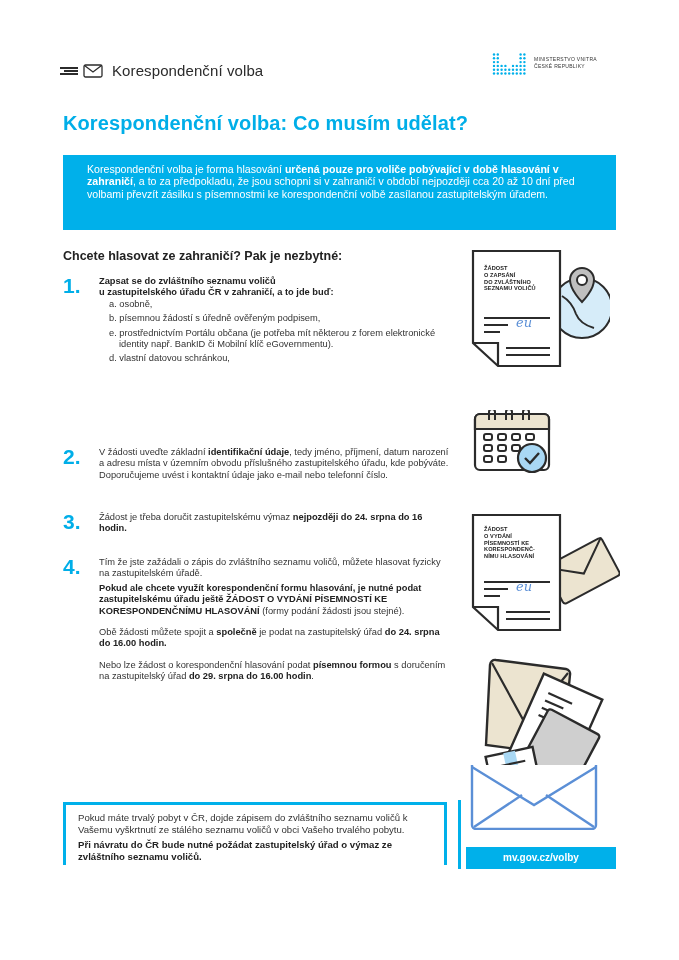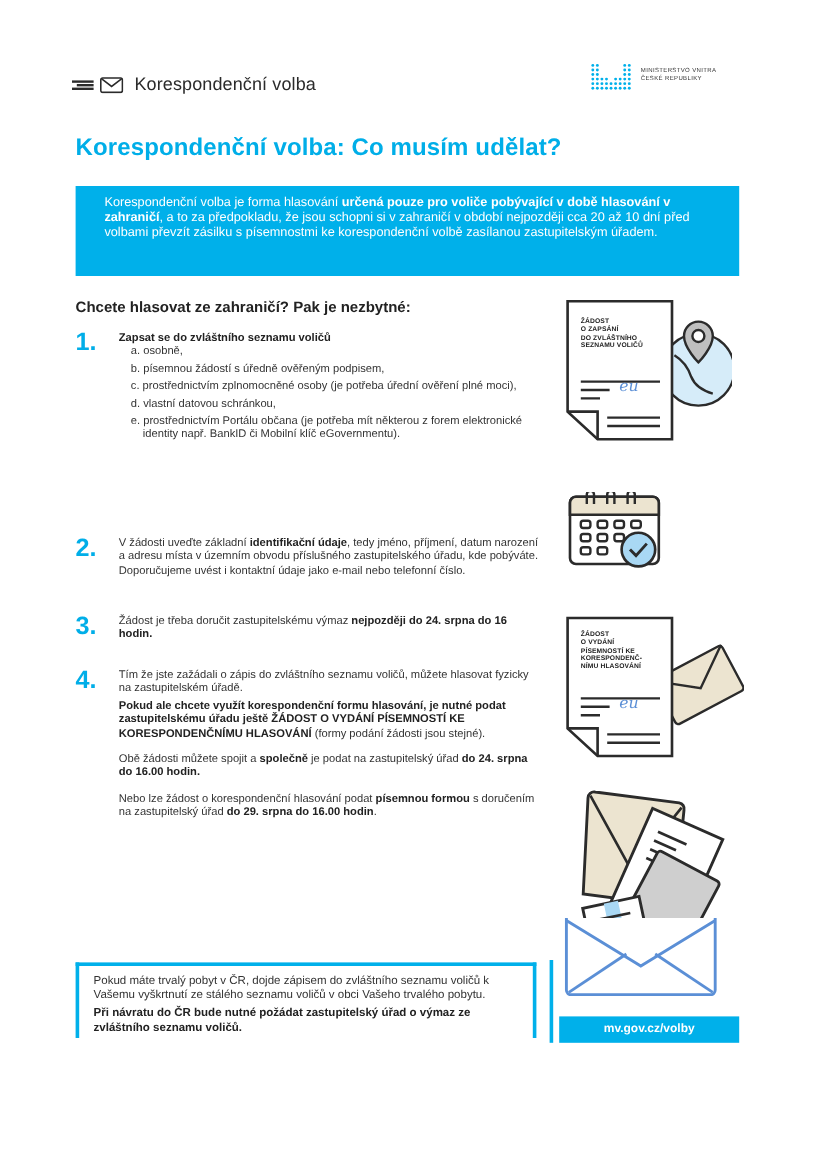--- a/index.html
+++ b/index.html
@@ -113,26 +113,26 @@
   <div class="intro">
     <span>Korespondenční volba je forma hlasování </span><b>určená pouze pro voliče pobývající v době hlasování v zahraničí</b><span>, a to za předpokladu, že jsou schopni si v zahraničí v období nejpozději cca 20 až 10 dní před volbami převzít zásilku s písemnostmi ke korespondenční volbě zasílanou zastupitelským úřadem.</span>
   </div>
 
   <h2 class="sub">Chcete hlasovat ze zahraničí? Pak je nezbytné:</h2>
 
   <div class="step" style="top:276px;">
     <div class="num">1.</div>
     <div class="body" style="top:0;">
       <p><b>Zapsat se do zvláštního seznamu voličů</b></p>
+      <p><b>u zastupitelského úřadu ČR v zahraničí, a to jde buď:</b></p>
       <div class="sublist">
         <div class="li">a. osobně,</div>
         <div class="li">b. písemnou žádostí s úředně ověřeným podpisem,</div>
-        <div class="li">c. prostřednictvím zplnomocněné osoby (je potřeba úřední ověření plné moci),</div>
+        <div class="li">e. prostřednictvím Portálu občana (je potřeba mít některou z forem elektronické identity např. BankID či Mobilní klíč eGovernmentu).</div>
         <div class="li">d. vlastní datovou schránkou,</div>
-        <div class="li">e. prostřednictvím Portálu občana (je potřeba mít některou z forem elektronické identity např. BankID či Mobilní klíč eGovernmentu).</div>
       </div>
     </div>
   </div>
 
   <div class="step" style="top:447px;">
     <div class="num">2.</div>
     <div class="body" style="top:0;">
       <span>V žádosti uveďte základní </span><b>identifikační údaje</b><span>, tedy jméno, příjmení, datum narození a adresu místa v územním obvodu příslušného zastupitelského úřadu, kde pobýváte. Doporučujeme uvést i kontaktní údaje jako e-mail nebo telefonní číslo.</span>
     </div>
   </div>

